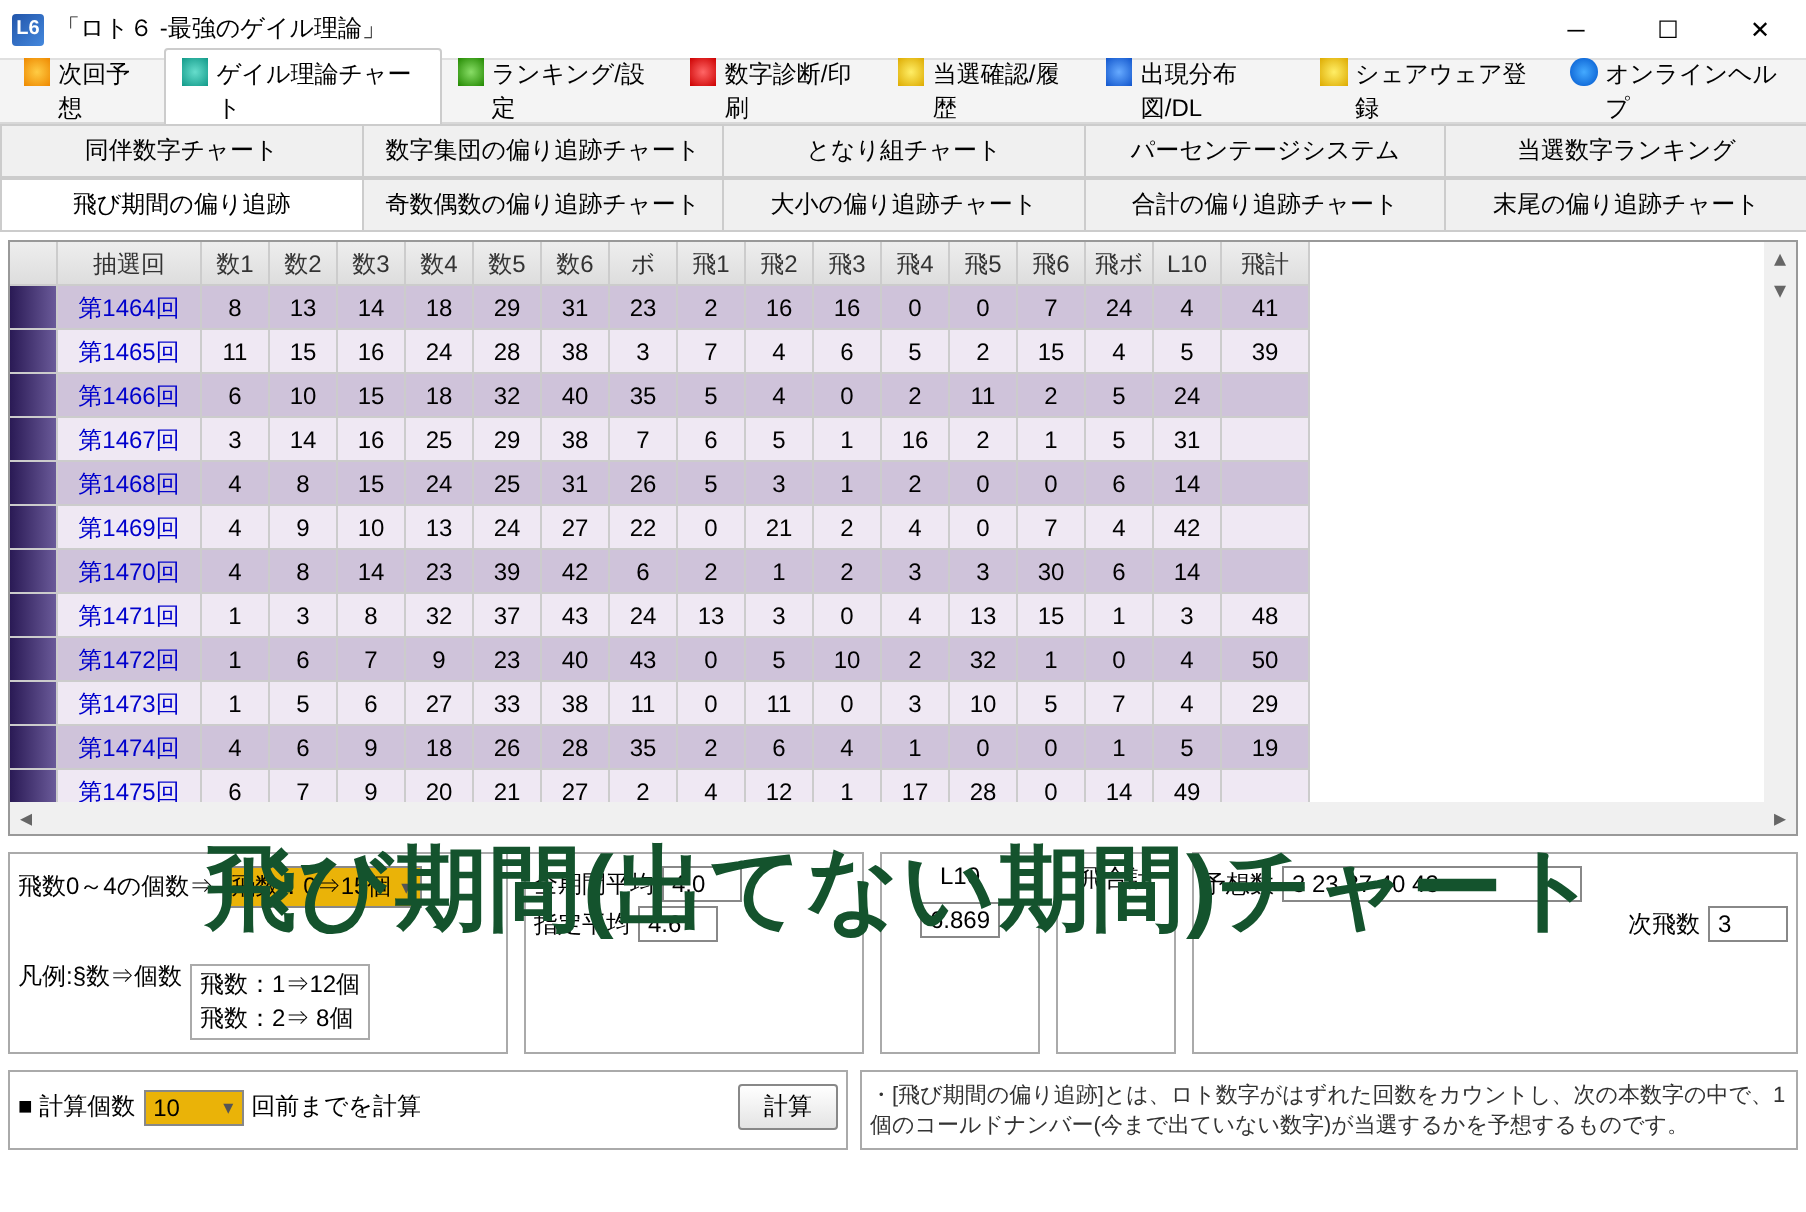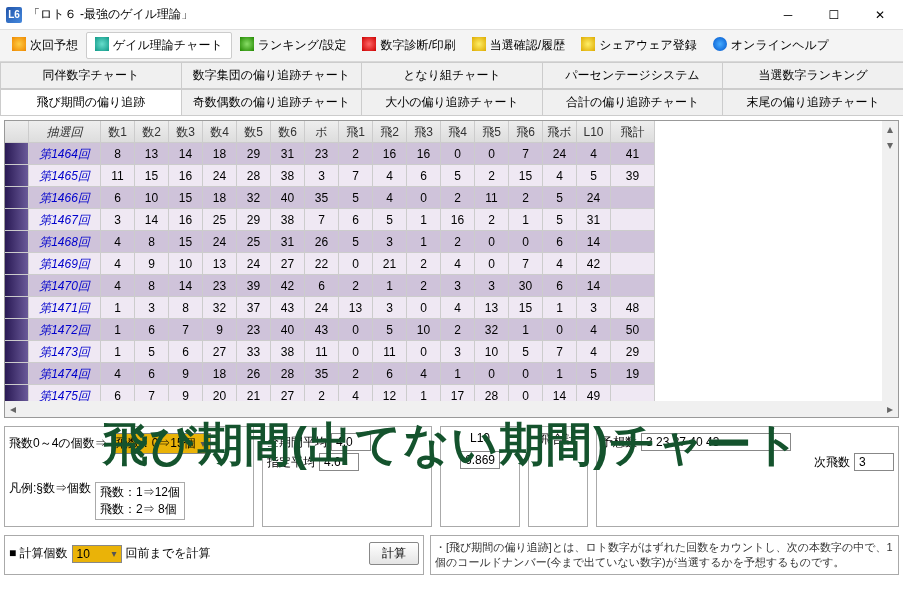--- a/index.html
+++ b/index.html
@@ -16,21 +16,21 @@
 .ic-red{background:radial-gradient(circle,#ff6666,#cc0000);} .ic-yellow{background:radial-gradient(circle,#ffee66,#ddaa00);}
 .ic-green{background:radial-gradient(circle,#88dd66,#228800);} .ic-teal{background:radial-gradient(circle,#66ddcc,#119988);}
 .ic-help{background:radial-gradient(circle,#44aaff,#0055cc);border-radius:50%;}
 .tabs-row { display:flex; border-bottom:1px solid #ccc; background:#f8f8f8; }
 .tab { flex:1; text-align:center; padding:4px 2px; border:1px solid #ccc; border-bottom:none; margin-right:-1px; background:#f0f0f0; cursor:pointer; font-size:12px;}
 .tab.active { background:#fff; }
 .grid-area { margin:4px; border:1px solid #999; height:298px; position:relative; overflow:hidden;}
 .grid-head, .grid-row { display:flex; }
 .cell { flex:0 0 auto; border-right:1px solid #ccc; border-bottom:1px solid #ccc; text-align:center; padding:2px 0; font-size:12px; height:22px; line-height:18px; overflow:hidden;}
 .c-rowhead { width:24px; background:linear-gradient(to right,#2a1a55,#6a5a99); }
-.c-kai { width:72px; color:#0000cc; font-weight:500;font-style:italic;}
+.c-kai { width:72px; color:#0000cc; font-weight:500;}
 .c-num { width:34px; }
 .c-tobi { width:34px; }
 .grid-head .cell { background:linear-gradient(to bottom,#eee,#ddd); font-weight:500; color:#333;}
 .grid-body .grid-row:nth-child(odd) .cell:not(.c-rowhead) { background:#cfc3da; }
 .grid-body .grid-row:nth-child(even) .cell:not(.c-rowhead) { background:#efe8f3; }
 .hscroll { position:absolute; bottom:0; left:0; right:0; height:16px; background:#f0f0f0; display:flex; align-items:center;}
 .hscroll .arr{width:16px;height:16px;display:flex;align-items:center;justify-content:center;color:#666;cursor:pointer;}
 .hscroll .track{flex:1;height:16px;}
 .vscroll { position:absolute; top:0; right:0; bottom:16px; width:16px; background:#f0f0f0;}
 .vscroll .arr{height:16px;display:flex;align-items:center;justify-content:center;color:#666;cursor:pointer;}
@@ -71,20 +71,24 @@
     </div>
     <div class="toolbtn">
       <span class="ic ic-red"></span>
       <span>数字診断/印刷</span>
     </div>
     <div class="toolbtn">
       <span class="ic ic-yellow"></span>
       <span>当選確認/履歴</span>
     </div>
     <div class="toolbtn">
+      <span class="ic ic-blue"></span>
+      <span>出現分布図/DL</span>
+    </div>
+    <div class="toolbtn">
       <span class="ic ic-yellow"></span>
       <span>シェアウェア登録</span>
     </div>
     <div class="toolbtn">
       <span class="ic ic-help"></span>
       <span>オンラインヘルプ</span>
     </div>
   </div>
 
 <div class="tabs-row" id="tabs-upper">

